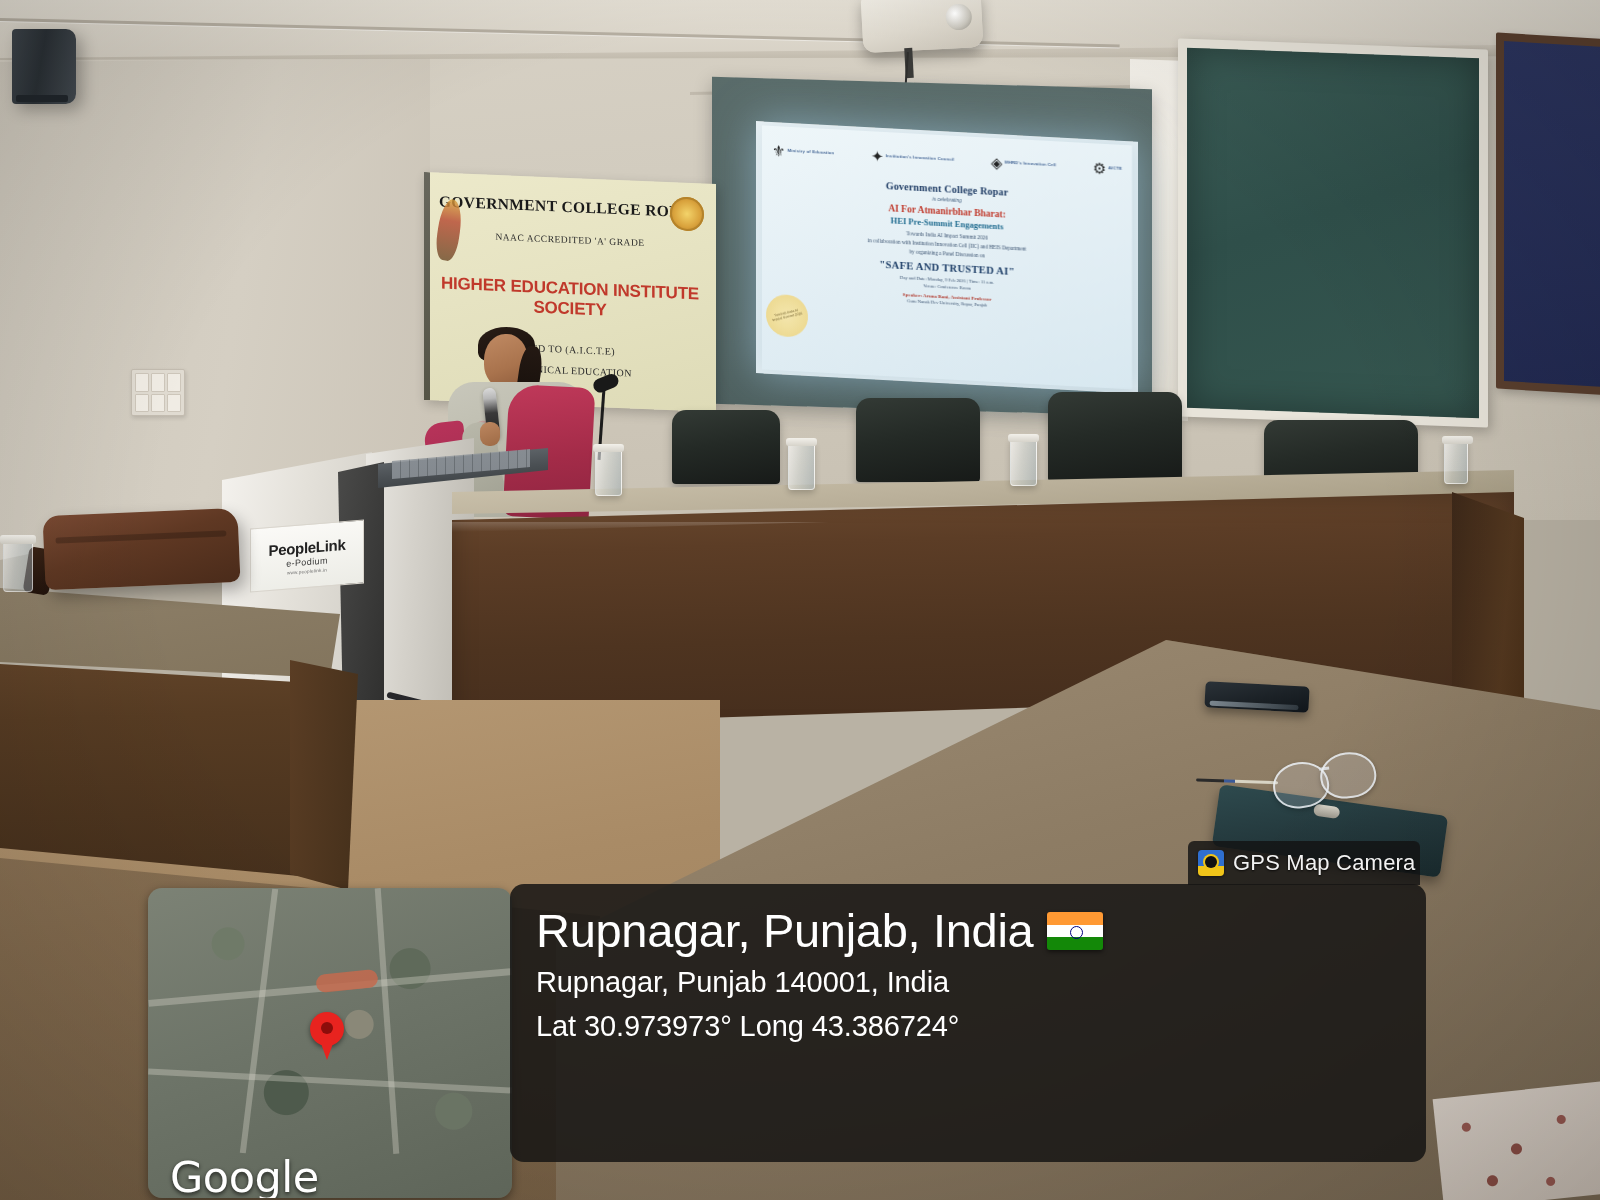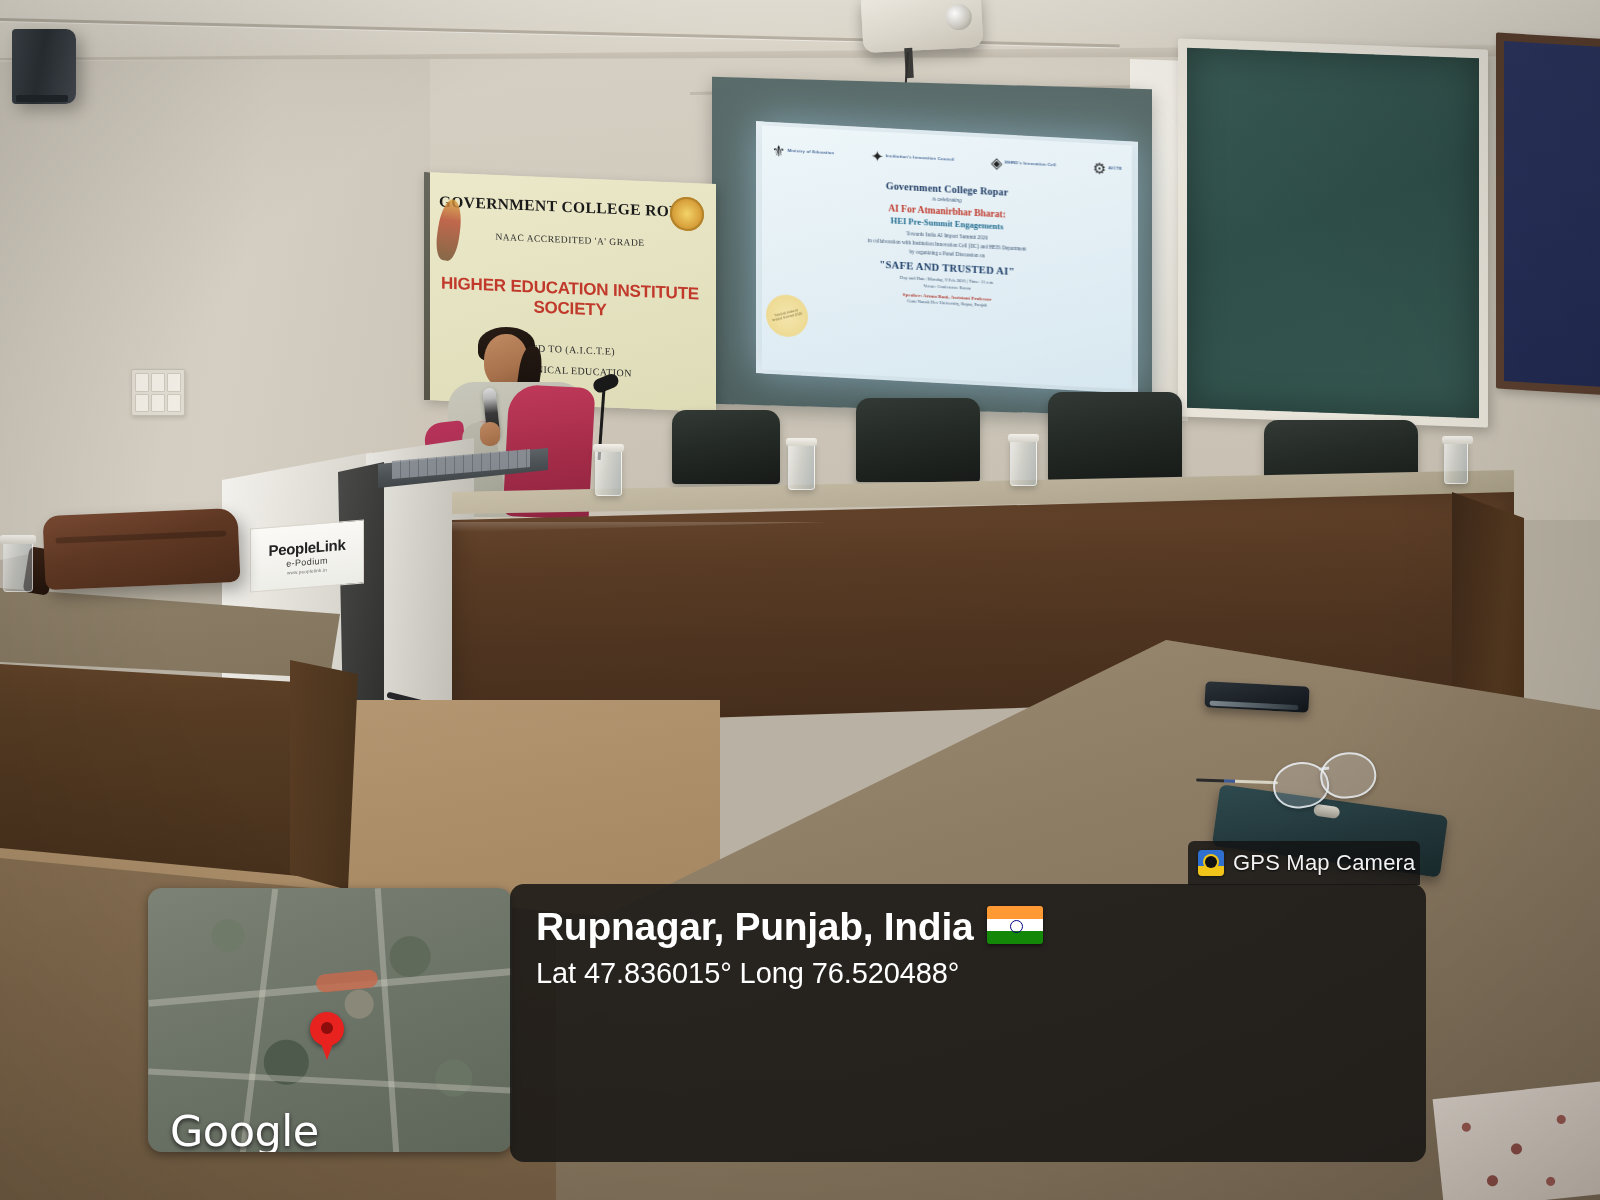--- a/index.html
+++ b/index.html
@@ -482,38 +482,38 @@
     color:#f2f2f2;font-size:22px;letter-spacing:.2px;white-space:nowrap;
     text-shadow:0 1px 2px rgba(0,0,0,.8);
   }
 
   .gps-panel{
     position:absolute;left:510px;top:884px;width:916px;height:278px;
     background:rgba(22,21,20,.86);border-radius:14px;
     padding:22px 26px 0 26px;box-sizing:border-box;color:#fff;
   }
   .gps-panel .place{
-    font-size:39px;font-weight:bold;letter-spacing:-.3px;line-height:1.08;
-    display:flex;align-items:flex-start;gap:14px;white-space:nowrap;
+    font-size:47px;font-weight:normal;letter-spacing:-.3px;line-height:1.08;
+    display:flex;align-items:center;gap:14px;white-space:nowrap;
   }
   .flag-emoji{
     display:inline-block;width:56px;height:38px;border-radius:3px;flex:0 0 auto;position:relative;
     background:linear-gradient(180deg,#ff9933 0 33.3%,#ffffff 33.3% 66.6%,#138808 66.6% 100%);
     box-shadow:0 2px 4px rgba(0,0,0,.5);
   }
   .flag-emoji:after{
     content:"";position:absolute;left:50%;top:50%;width:11px;height:11px;margin:-5.5px 0 0 -5.5px;
     border-radius:50%;border:1.8px solid #000080;
   }
   .gps-panel .addr{
     font-size:29px;line-height:1.28;margin-top:7px;letter-spacing:-.1px;white-space:nowrap;
   }
 
   .map-thumb{
-    position:absolute;left:148px;top:888px;width:364px;height:264px;
+    position:absolute;left:148px;top:888px;width:364px;height:310px;
     border-radius:14px;overflow:hidden;
     background:
       linear-gradient(118deg,rgba(255,255,255,.10) 0 2px,transparent 2px 46px),
       linear-gradient(28deg,rgba(255,255,255,.09) 0 2px,transparent 2px 52px),
       radial-gradient(circle at 22% 18%,#6f7a68 0 16px,transparent 17px),
       radial-gradient(circle at 72% 26%,#5f6a5a 0 20px,transparent 21px),
       radial-gradient(circle at 38% 66%,#4e5a4c 0 22px,transparent 23px),
       radial-gradient(circle at 84% 72%,#6a7464 0 18px,transparent 19px),
       radial-gradient(circle at 58% 44%,#8a8878 0 14px,transparent 15px),
       linear-gradient(160deg,#7c8275 0%,#6d7468 45%,#5e6559 100%);
@@ -716,16 +716,17 @@
     <div class="roof"></div>
     <div class="map-pin"></div>
     <div class="map-google">Google</div>
   </div>
 
   <div class="gps-panel">
     <div class="place">
       <span>Rupnagar, Punjab, India</span>
       <span class="flag-emoji"></span>
     </div>
-    <div class="addr">Lat 47.836015° Long 76.520488°</div>
+    <div class="addr">Rupnagar, Punjab 140001, India</div>
+    <div class="addr">Lat 30.973973° Long 43.386724°</div>
   </div>
 
 </div>
 
 </body></html>

